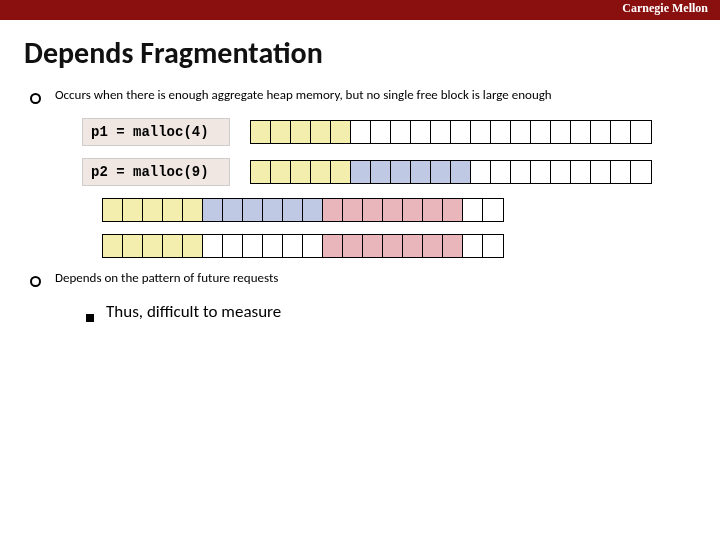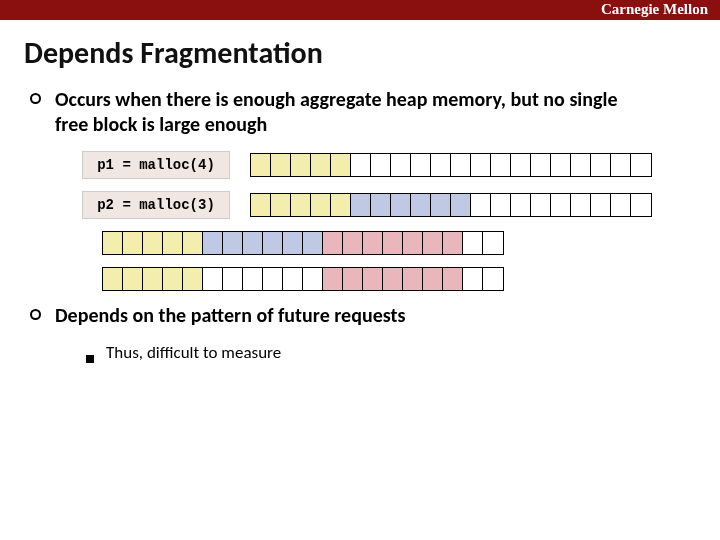--- a/index.html
+++ b/index.html
@@ -1,24 +1,24 @@
 <!DOCTYPE html>
 <html><head>
 <meta charset="utf-8">
 <style>
   * { box-sizing: border-box; margin: 0; padding: 0; }
   html, body { width: 720px; height: 540px; font-family: Calibri, Arial, sans-serif; background: #fff; color: #000; }
   .header-bar { height: 20px; background: #8a0f0f; position: relative; }
-  .header-brand { position: absolute; right: 12px; top: 1px; color: #fff; font-weight: bold; font-size: 15px; font-family: "Times New Roman", serif; }
+  .header-brand { position: absolute; right: 12px; top: 1px; color: #fff; font-weight: bold; font-size: 12px; font-family: "Times New Roman", serif; }
   .title { font-size: 30px; font-weight: bold; padding: 14px 0 6px 24px; color: #111; }
   .content { padding: 10px 22px 0 30px; }
   .bullet-row { display: flex; align-items: flex-start; margin-bottom: 14px; }
   .outline-bullet { width: 11px; height: 11px; border: 2px solid #000; border-radius: 50%; flex: 0 0 auto; margin-top: 6px; margin-right: 14px; }
-  .bullet-text { font-size: 20px; font-weight: bold; line-height: 1.25; max-width: 600px; }
-  .ops { margin: 8px 0 4px 52px; text-align: center; }
+  .bullet-text { font-size: 13px; font-weight: normal; line-height: 1.25; max-width: 600px; }
+  .ops { margin: 8px 0 4px 52px; }
   .op-row { display: flex; align-items: center; margin-bottom: 12px; }
   .code-box { font-family: "Courier New", monospace; font-weight: bold; font-size: 14px; background: #f1e7e2; border: 1px solid #ccc; padding: 5px 8px; width: 148px; flex: 0 0 auto; }
   .heap { display: flex; margin-left: 20px; border: 1px solid #000; }
   .cell { width: 20px; height: 22px; border-right: 1px solid #000; }
   .cell:last-child { border-right: none; }
   .oops { font-family: Calibri, Arial, sans-serif; font-style: italic; font-weight: bold; font-size: 19px; margin-left: 20px; }
   .sub-row { display: flex; align-items: flex-end; margin: 4px 0 8px 56px; }
   .square-bullet { width: 8px; height: 8px; background: #000; margin-top: 7px; margin-right: 12px; flex: 0 0 auto; }
   .sub-text { font-size: 17px; }
 </style>
@@ -58,21 +58,21 @@
           <div class="cell" style="background: rgb(255, 255, 255);"></div>
           <div class="cell" style="background: rgb(255, 255, 255);"></div>
           <div class="cell" style="background: rgb(255, 255, 255);"></div>
           <div class="cell" style="background: rgb(255, 255, 255);"></div>
           <div class="cell" style="background: rgb(255, 255, 255);"></div>
           <div class="cell" style="background: rgb(255, 255, 255);"></div>
           <div class="cell" style="background: rgb(255, 255, 255);"></div>
         </div>
       </div>
       <div class="op-row">
-        <div class="code-box">p2 = malloc(3)</div>
+        <div class="code-box">p2 = malloc(9)</div>
         <div class="heap">
           <div class="cell" style="background: rgb(243, 237, 174);"></div>
           <div class="cell" style="background: rgb(243, 237, 174);"></div>
           <div class="cell" style="background: rgb(243, 237, 174);"></div>
           <div class="cell" style="background: rgb(243, 237, 174);"></div>
           <div class="cell" style="background: rgb(243, 237, 174);"></div>
           <div class="cell" style="background: rgb(191, 201, 228);"></div>
           <div class="cell" style="background: rgb(191, 201, 228);"></div>
           <div class="cell" style="background: rgb(191, 201, 228);"></div>
           <div class="cell" style="background: rgb(191, 201, 228);"></div>

